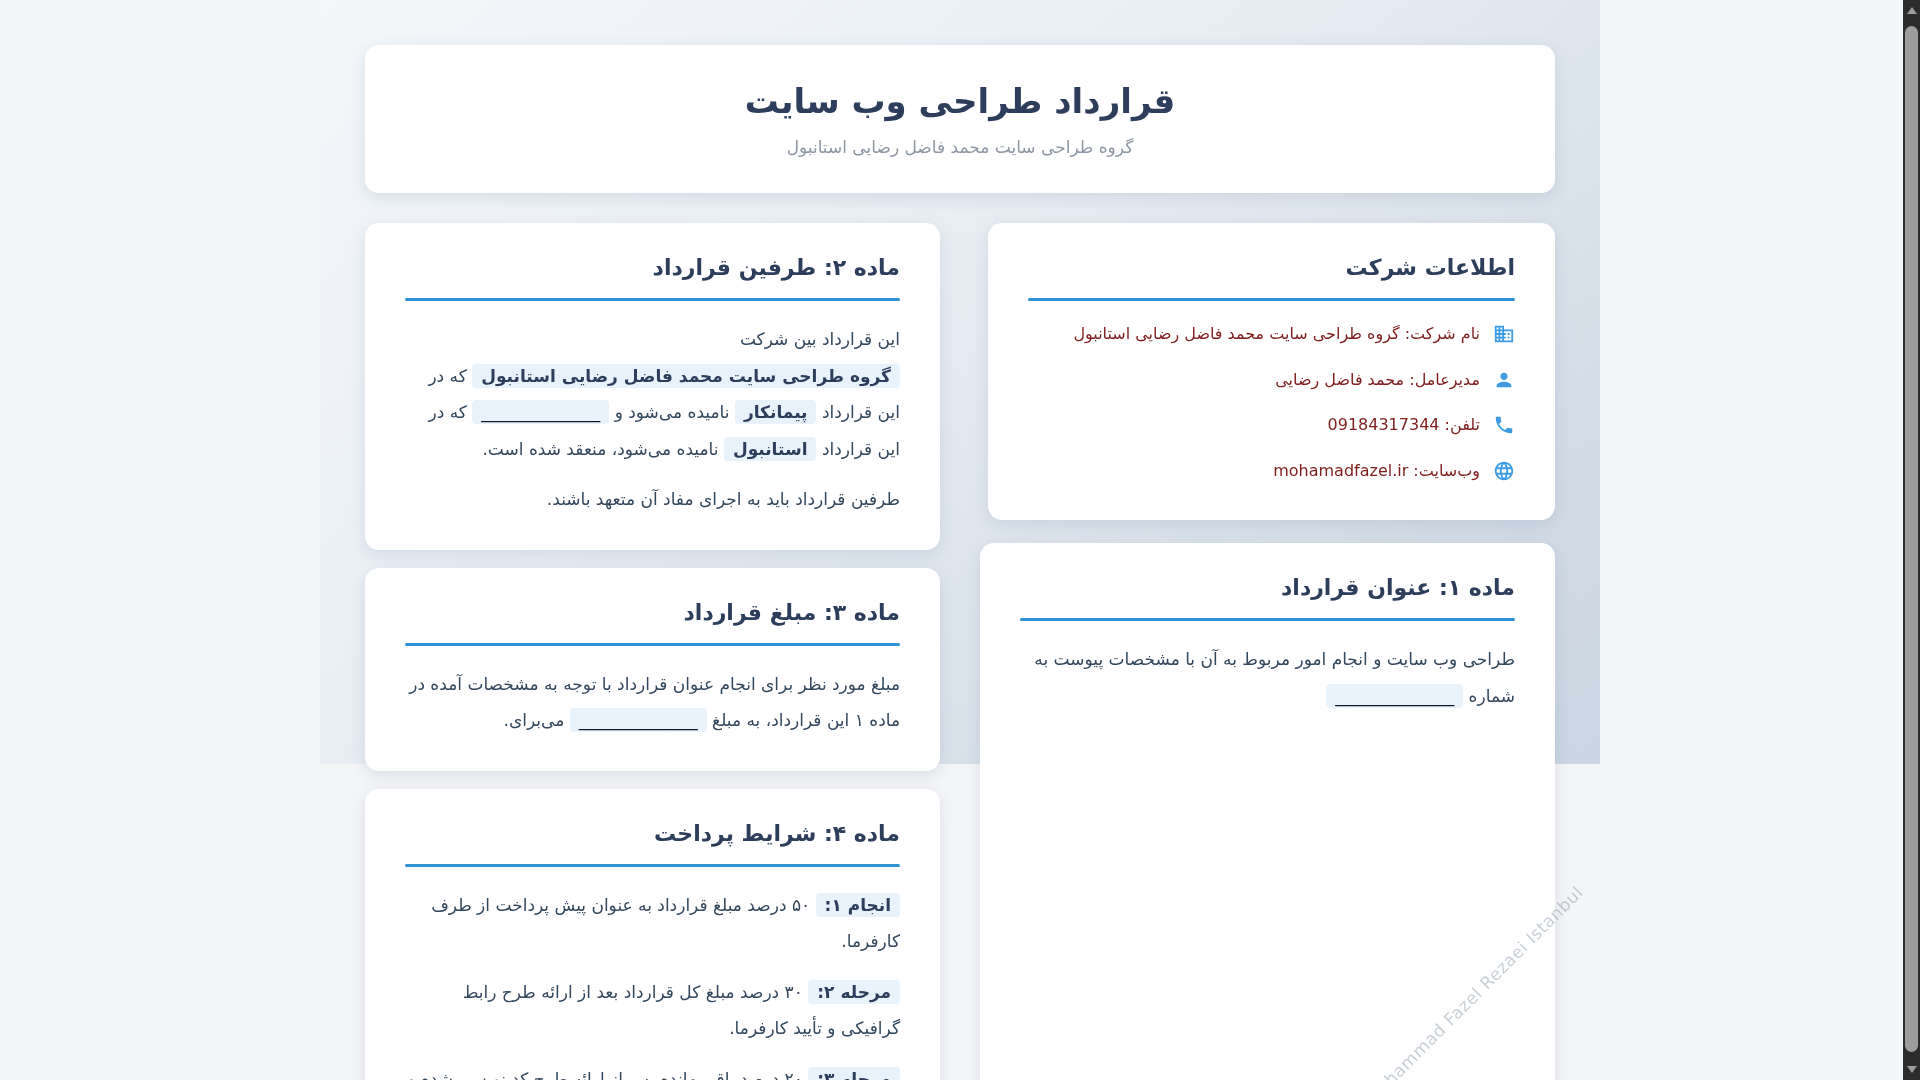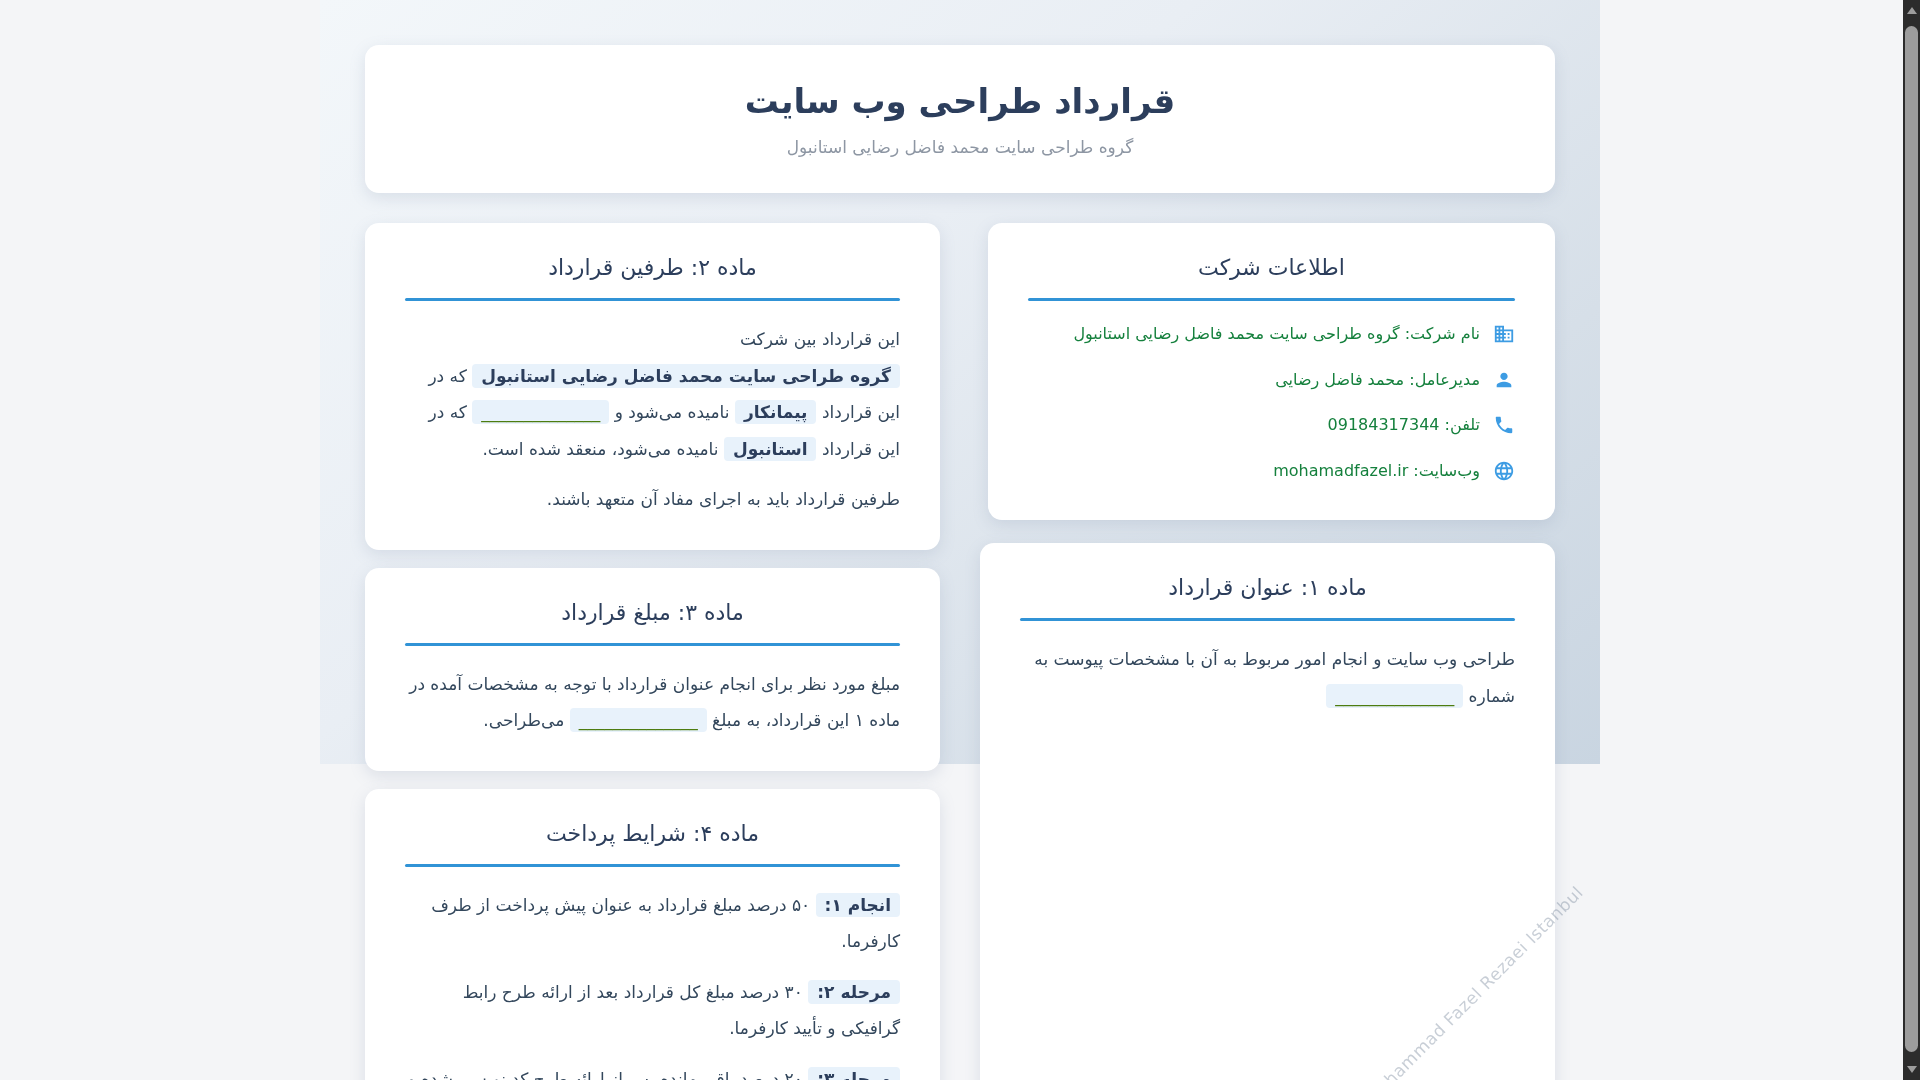--- a/index.html
+++ b/index.html
@@ -23,36 +23,36 @@
     box-shadow:0 5px 16px rgba(110,130,160,.18);
     padding:32px 40px;
   }
   .header-card { text-align:center; padding:36px 40px; margin-bottom:30px; }
   .header-card h1 { font-size:34px; font-weight:bold; color:#2c3e5c; }
   .header-card .subtitle { font-size:17px; color:#8d96a3; margin-top:16px; }
   .columns { display:flex; gap:40px; align-items:stretch; }
   .col { flex:1; display:flex; flex-direction:column; }
   .col-right { gap:23px; }
   .col-left  { gap:18px; }
-  .section-title { font-size:22px; font-weight:normal; color:#2c3e5c;text-align:center; }
+  .section-title { font-size:22px; font-weight:bold; color:#2c3e5c; }
   .divider { height:3px; background:#3193d6; margin:18px 0 20px 0; border-radius:2px; }
   .body-text { font-size:17px; color:#33475c; line-height:2.15; text-align:right; }
   .body-text + .body-text { margin-top:14px; }
   .hl {
     background:#e8f2fb; border-radius:4px; padding:2px 9px;
     font-weight:bold; color:#2c3e5c; white-space:nowrap;
   }
-  .hl.blank { font-weight:normal; color:#4d7c0f; letter-spacing:1px; }
+  .hl.blank { font-weight:normal; color:#0f172a; letter-spacing:1px; }
   .info-card  { min-height:297px;margin-left:8px; }
   .article-2  { min-height:250px; }
   .article-3  { min-height:183px; }
   .article-4  { min-height:297px; }
   .article-1  { flex:1; }
   .info-list { display:flex; flex-direction:column; gap:20px; }
-  .info-row { display:flex; align-items:flex-start; gap:13px; font-size:16px; color:#15803d; line-height:1.6; }
+  .info-row { display:flex; align-items:flex-start; gap:13px; font-size:16px; color:#7f1d1d; line-height:1.6; }
   .info-row svg { flex:0 0 auto; width:22px; height:22px; fill:#3d9ce3; margin-top:2px; }
   .pay-item { margin-bottom:10px; }
   .watermark {
     position:absolute; left:1005px; top:985px;
     transform:rotate(-45deg); transform-origin:center;
     font-size:17px; color:#7e8da0; opacity:.42;
     white-space:nowrap; direction:ltr; z-index:5; pointer-events:none;
     letter-spacing:.5px;
   }
   
@@ -129,21 +129,21 @@
       <div class="card article-2">
         <div class="section-title">ماده ۲: طرفین قرارداد</div>
         <div class="divider"></div>
         <p class="body-text"><span>این قرارداد بین شرکت </span><span class="hl">گروه طراحی سایت محمد فاضل رضایی استانبول</span><span> که در این قرارداد </span><span class="hl">پیمانکار</span><span> نامیده می‌شود و </span><span class="hl blank">______________</span><span> که در این قرارداد </span><span class="hl">استانبول</span><span> نامیده می‌شود، منعقد شده است.</span></p>
         <p class="body-text">طرفین قرارداد باید به اجرای مفاد آن متعهد باشند.</p>
       </div>
 
       <div class="card article-3">
         <div class="section-title">ماده ۳: مبلغ قرارداد</div>
         <div class="divider"></div>
-        <p class="body-text"><span>مبلغ مورد نظر برای انجام عنوان قرارداد با توجه به مشخصات آمده در ماده ۱ این قرارداد، به مبلغ </span><span class="hl blank">______________</span><span> می‌طراحی.</span></p>
+        <p class="body-text"><span>مبلغ مورد نظر برای انجام عنوان قرارداد با توجه به مشخصات آمده در ماده ۱ این قرارداد، به مبلغ </span><span class="hl blank">______________</span><span> می‌برای.</span></p>
       </div>
 
       <div class="card article-4">
         <div class="section-title">ماده ۴: شرایط پرداخت</div>
         <div class="divider"></div>
         <p class="body-text pay-item"><span class="hl">انجام ۱:</span><span> ۵۰ درصد مبلغ قرارداد به عنوان پیش پرداخت از طرف کارفرما.</span></p>
         <p class="body-text pay-item"><span class="hl">مرحله ۲:</span><span> ۳۰ درصد مبلغ کل قرارداد بعد از ارائه طرح رابط گرافیکی و تأیید کارفرما.</span></p>
         <p class="body-text pay-item"><span class="hl">مرحله ۳:</span><span> ۲۰ درصد باقی مانده پس از ارائه طرح کد نویسی شده و تأیید کلی کارفرما.</span></p>
       </div>
 

